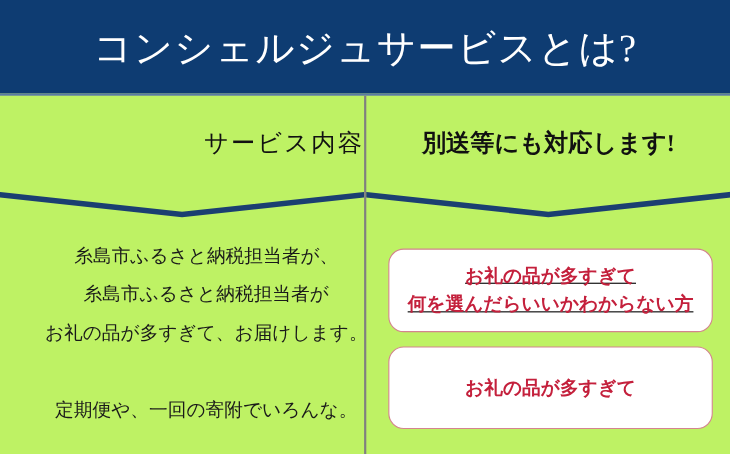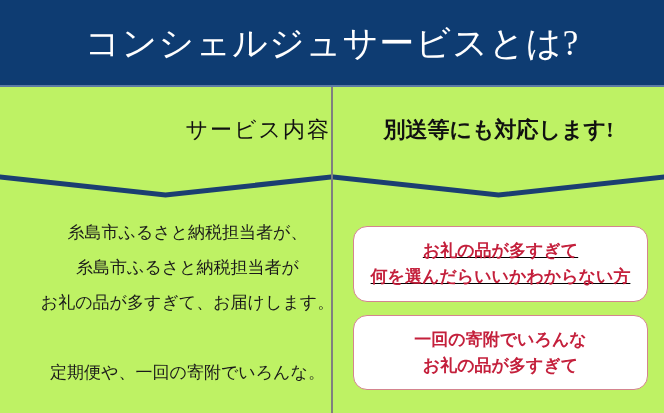--- a/index.html
+++ b/index.html
@@ -149,20 +149,19 @@
           <polyline points="0,8 165.5,26 331,8" fill="none" stroke="#1b3f71" stroke-width="5" stroke-linecap="square" stroke-linejoin="miter"></polyline>
         </svg>
       </div>
 
       <div class="rbox rbox-1">
         <span class="rline">お礼の品が多すぎて</span>
         <span class="rline">何を選んだらいいかわからない方</span>
       </div>
 
       <div class="rbox rbox-2">
-        <span class="rline">一回の寄附でいろんな</span>
         <span class="rline">お礼の品が多すぎて</span>
       </div>
 
     </div>
 
   </div>
 </div>
 
 </body></html>

